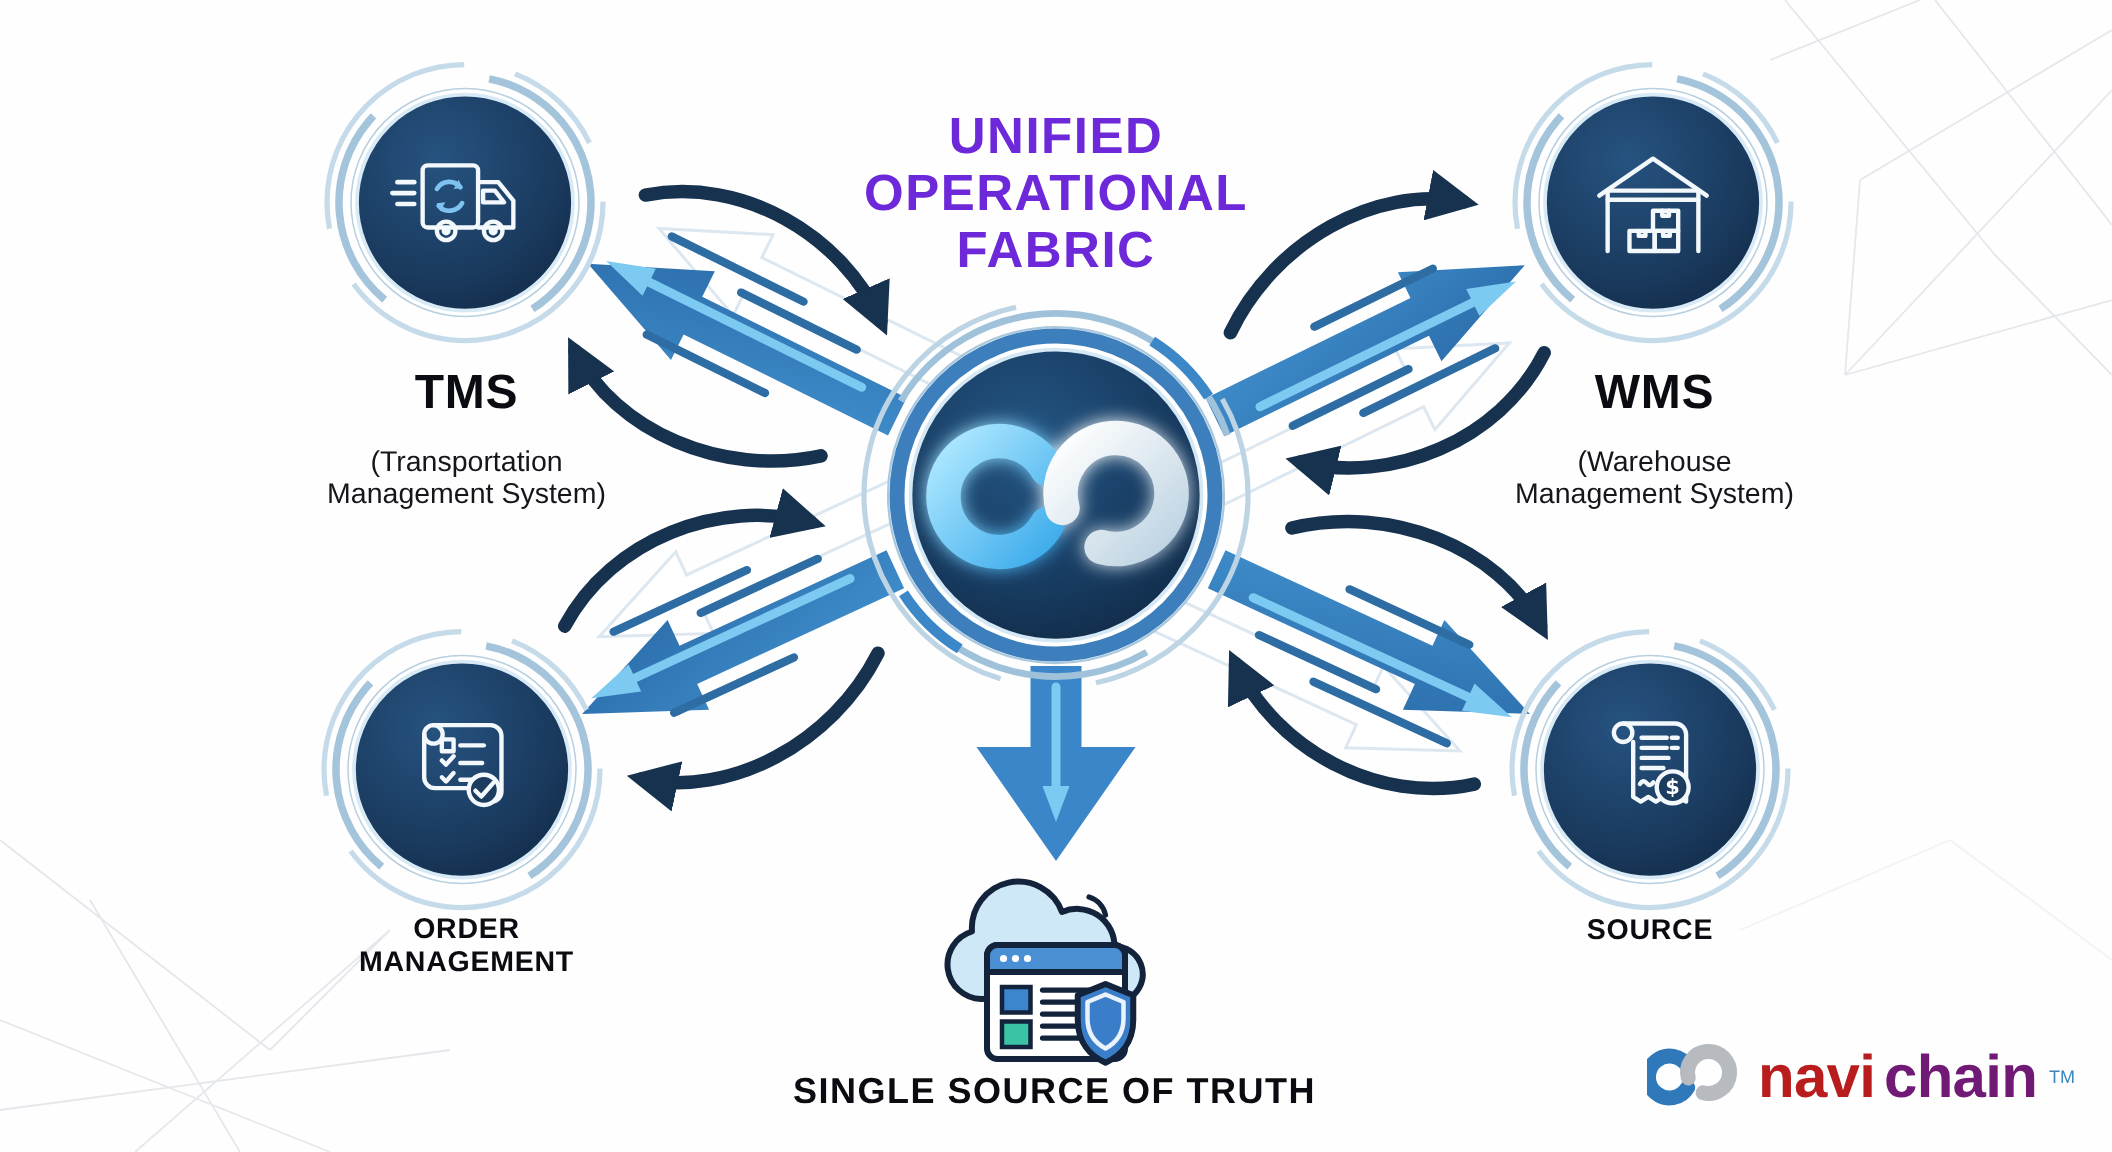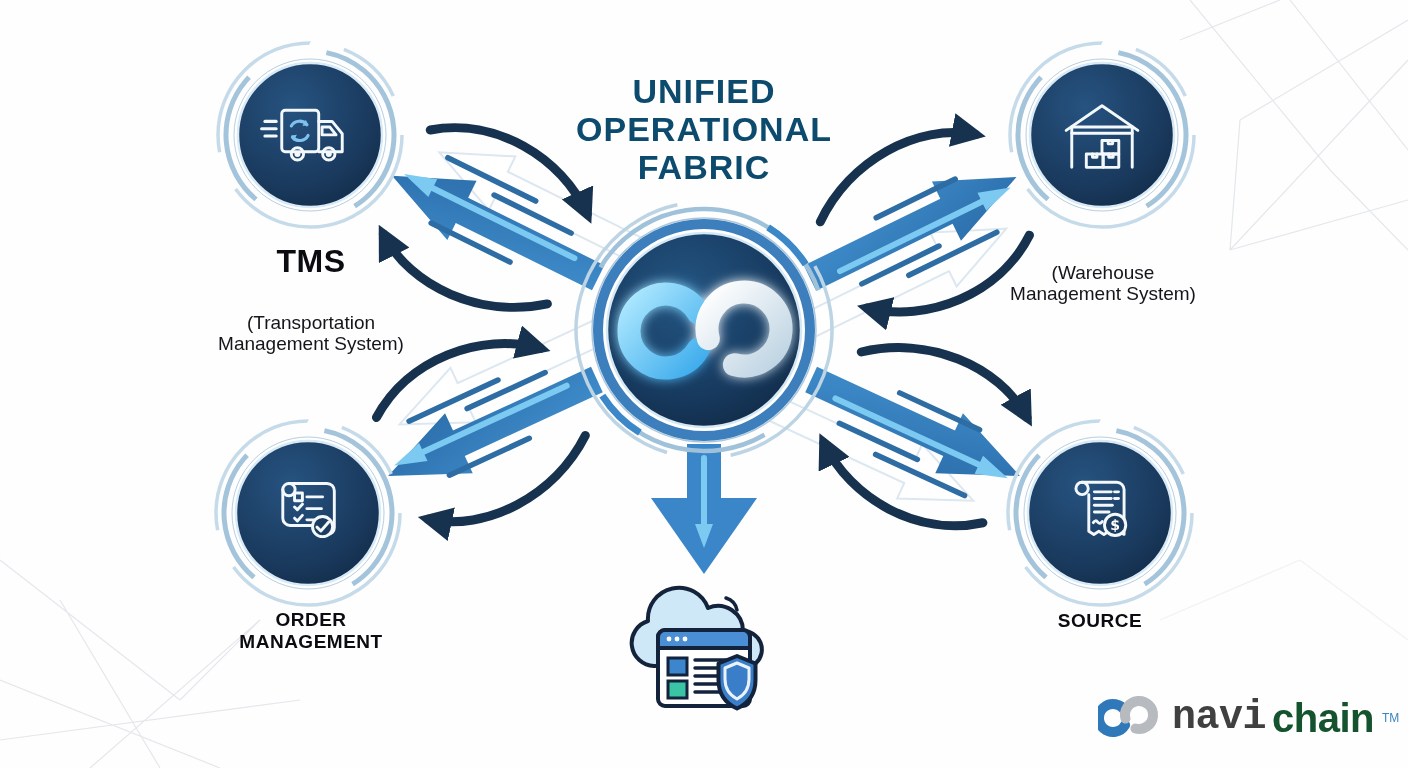--- a/index.html
+++ b/index.html
@@ -1,29 +1,29 @@
 <!DOCTYPE html>
 <html><head>
 <meta charset="utf-8">
 <style>
   html,body{margin:0;padding:0;background:#fff;}
   .stage{position:relative;width:1408px;height:768px;overflow:hidden;background:#fefefe;
          font-family:"Liberation Sans",sans-serif;color:#0b0c11;}
   .art{position:absolute;inset:0;width:1408px;height:768px;}
   .txt{position:absolute;text-align:center;transform:translateX(-50%);white-space:pre-line;}
-  .title{left:704px;top:72px;font-size:34px;font-weight:700;letter-spacing:1px;line-height:1.12;color:#0c4a6e;}
+  .title{left:704px;top:72px;font-size:34px;font-weight:700;letter-spacing:1px;line-height:1.12;color:#6d28d9;}
   .node-label{line-height:1.05;}
   .node-label .big{font-size:32px;font-weight:700;letter-spacing:.5px;}
-  .node-label .sub{font-size:19px;font-weight:400;color:#15161b;margin-top:17px;line-height:1.12;white-space:pre-line;}
+  .node-label .sub{font-size:19px;font-weight:400;color:#15161b;margin-top:3px;line-height:1.12;white-space:pre-line;}
   .caps{font-size:19px;font-weight:700;letter-spacing:.5px;line-height:1.18;}
   .ssot{left:703px;top:714px;font-size:24px;font-weight:700;letter-spacing:1px;}
   .brand{position:absolute;left:1098px;top:694px;display:flex;align-items:flex-start;gap:8px;}
   .brand .word{font-size:40px;font-weight:700;letter-spacing:-.5px;line-height:48px;}
-  .brand .navi{color:#404040;font-family:Liberation Mono, monospace;}
-  .brand .chain{color:#14532d;}
+  .brand .navi{color:#b91c1c;}
+  .brand .chain{color:#701a75;}
   .brand sup{font-size:12px;font-weight:400;color:#3a86bf;line-height:10px;margin-top:19px;}
 </style>
 </head>
 <body>
 
 <div class="stage">
 
 <svg class="art" viewBox="0 0 1408 768">
   <defs>
     <radialGradient id="nodeGrad" cx="38%" cy="30%" r="78%">
@@ -220,29 +220,31 @@
 OPERATIONAL
 FABRIC</div>
 
 <div class="txt node-label" style="left:311px;top:228px;">
   <div class="big">TMS</div>
   <div class="sub">(Transportation
 Management System)</div>
 </div>
 
 <div class="txt node-label" style="left:1103px;top:228px;">
+  <div class="big">WMS</div>
   <div class="sub">(Warehouse
 Management System)</div>
 </div>
 
 <div class="txt caps" style="left:311px;top:609px;">ORDER
 MANAGEMENT</div>
 
 <div class="txt caps" style="left:1100px;top:610px;">SOURCE</div>
 
+<div class="txt ssot">SINGLE SOURCE OF TRUTH</div>
 
 <div class="brand">
   <svg width="66" height="48" viewBox="0 0 66 48">
     <g fill="none" stroke-linecap="round">
       <path d="M 27.1,31 A 14 14 0 1 1 27.1,17" stroke="#2f78b9" stroke-width="10"></path>
       <path d="M 27.5,24.6 A 14 14 0 1 1 37.4,34.5" stroke="#b7babf" stroke-width="10"></path>
     </g>
   </svg>
   <span class="word navi">navi</span>
       <span class="word chain" style="margin-left:-2px;">chain</span>

